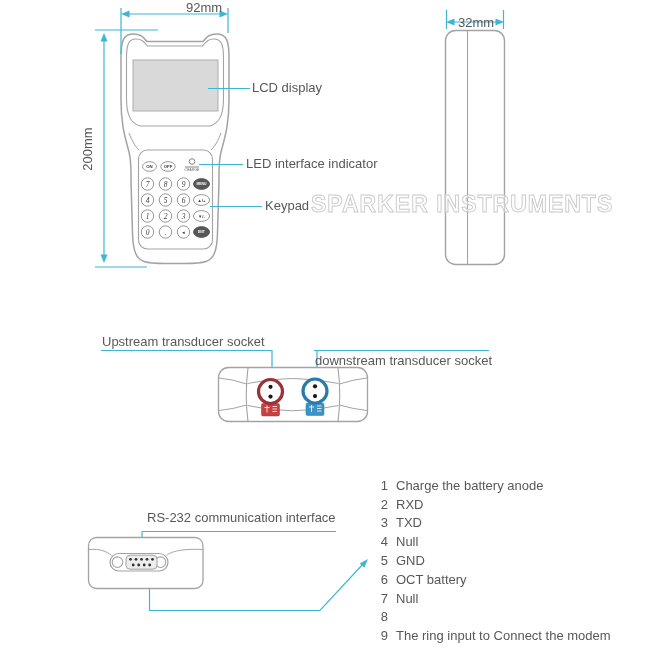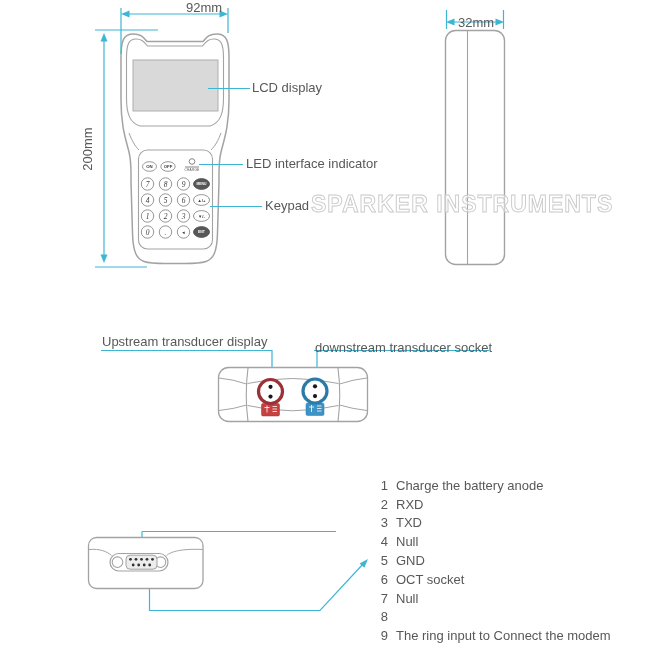--- a/index.html
+++ b/index.html
@@ -168,22 +168,23 @@
     </g>
   </g>
 </svg>
 
 <div class="lbl center" style="left:150px;top:1px;width:52px;margin-left:28px;">92mm</div>
 <div class="lbl center rot" style="left:60px;top:142px;width:56px;">200mm</div>
 <div class="lbl" style="left:252px;top:81px;">LCD display</div>
 <div class="lbl" style="left:246px;top:157px;">LED interface indicator</div>
 <div class="lbl" style="left:265px;top:199px;">Keypad</div>
 <div class="lbl center" style="left:450px;top:16px;width:52px;">32mm</div>
-<div class="lbl" style="left:102px;top:335px;">Upstream transducer display</div>
-<div class="lbl" style="left:315px;top:341px;">downstream transducer socket</div>
+<div class="lbl" style="left:102px;top:335px;">Upstream transducer socket</div>
+<div class="lbl" style="left:315px;top:354px;">downstream transducer socket</div>
+<div class="lbl" style="left:147px;top:511px;">RS-232 communication interface</div>
 
 <div class="pinlist">
   <div class="pinrow">
         <span class="pin-num">1</span>
         <span>Charge the battery anode</span>
       </div>
   <div class="pinrow">
         <span class="pin-num">2</span>
         <span>RXD</span>
       </div>
@@ -194,21 +195,21 @@
   <div class="pinrow">
         <span class="pin-num">4</span>
         <span>Null</span>
       </div>
   <div class="pinrow">
         <span class="pin-num">5</span>
         <span>GND</span>
       </div>
   <div class="pinrow">
         <span class="pin-num">6</span>
-        <span>OCT socket</span>
+        <span>OCT battery</span>
       </div>
   <div class="pinrow">
         <span class="pin-num">7</span>
         <span>Null</span>
       </div>
   <div class="pinrow">
         <span class="pin-num">8</span>
       </div>
   <div class="pinrow">
         <span class="pin-num">9</span>

